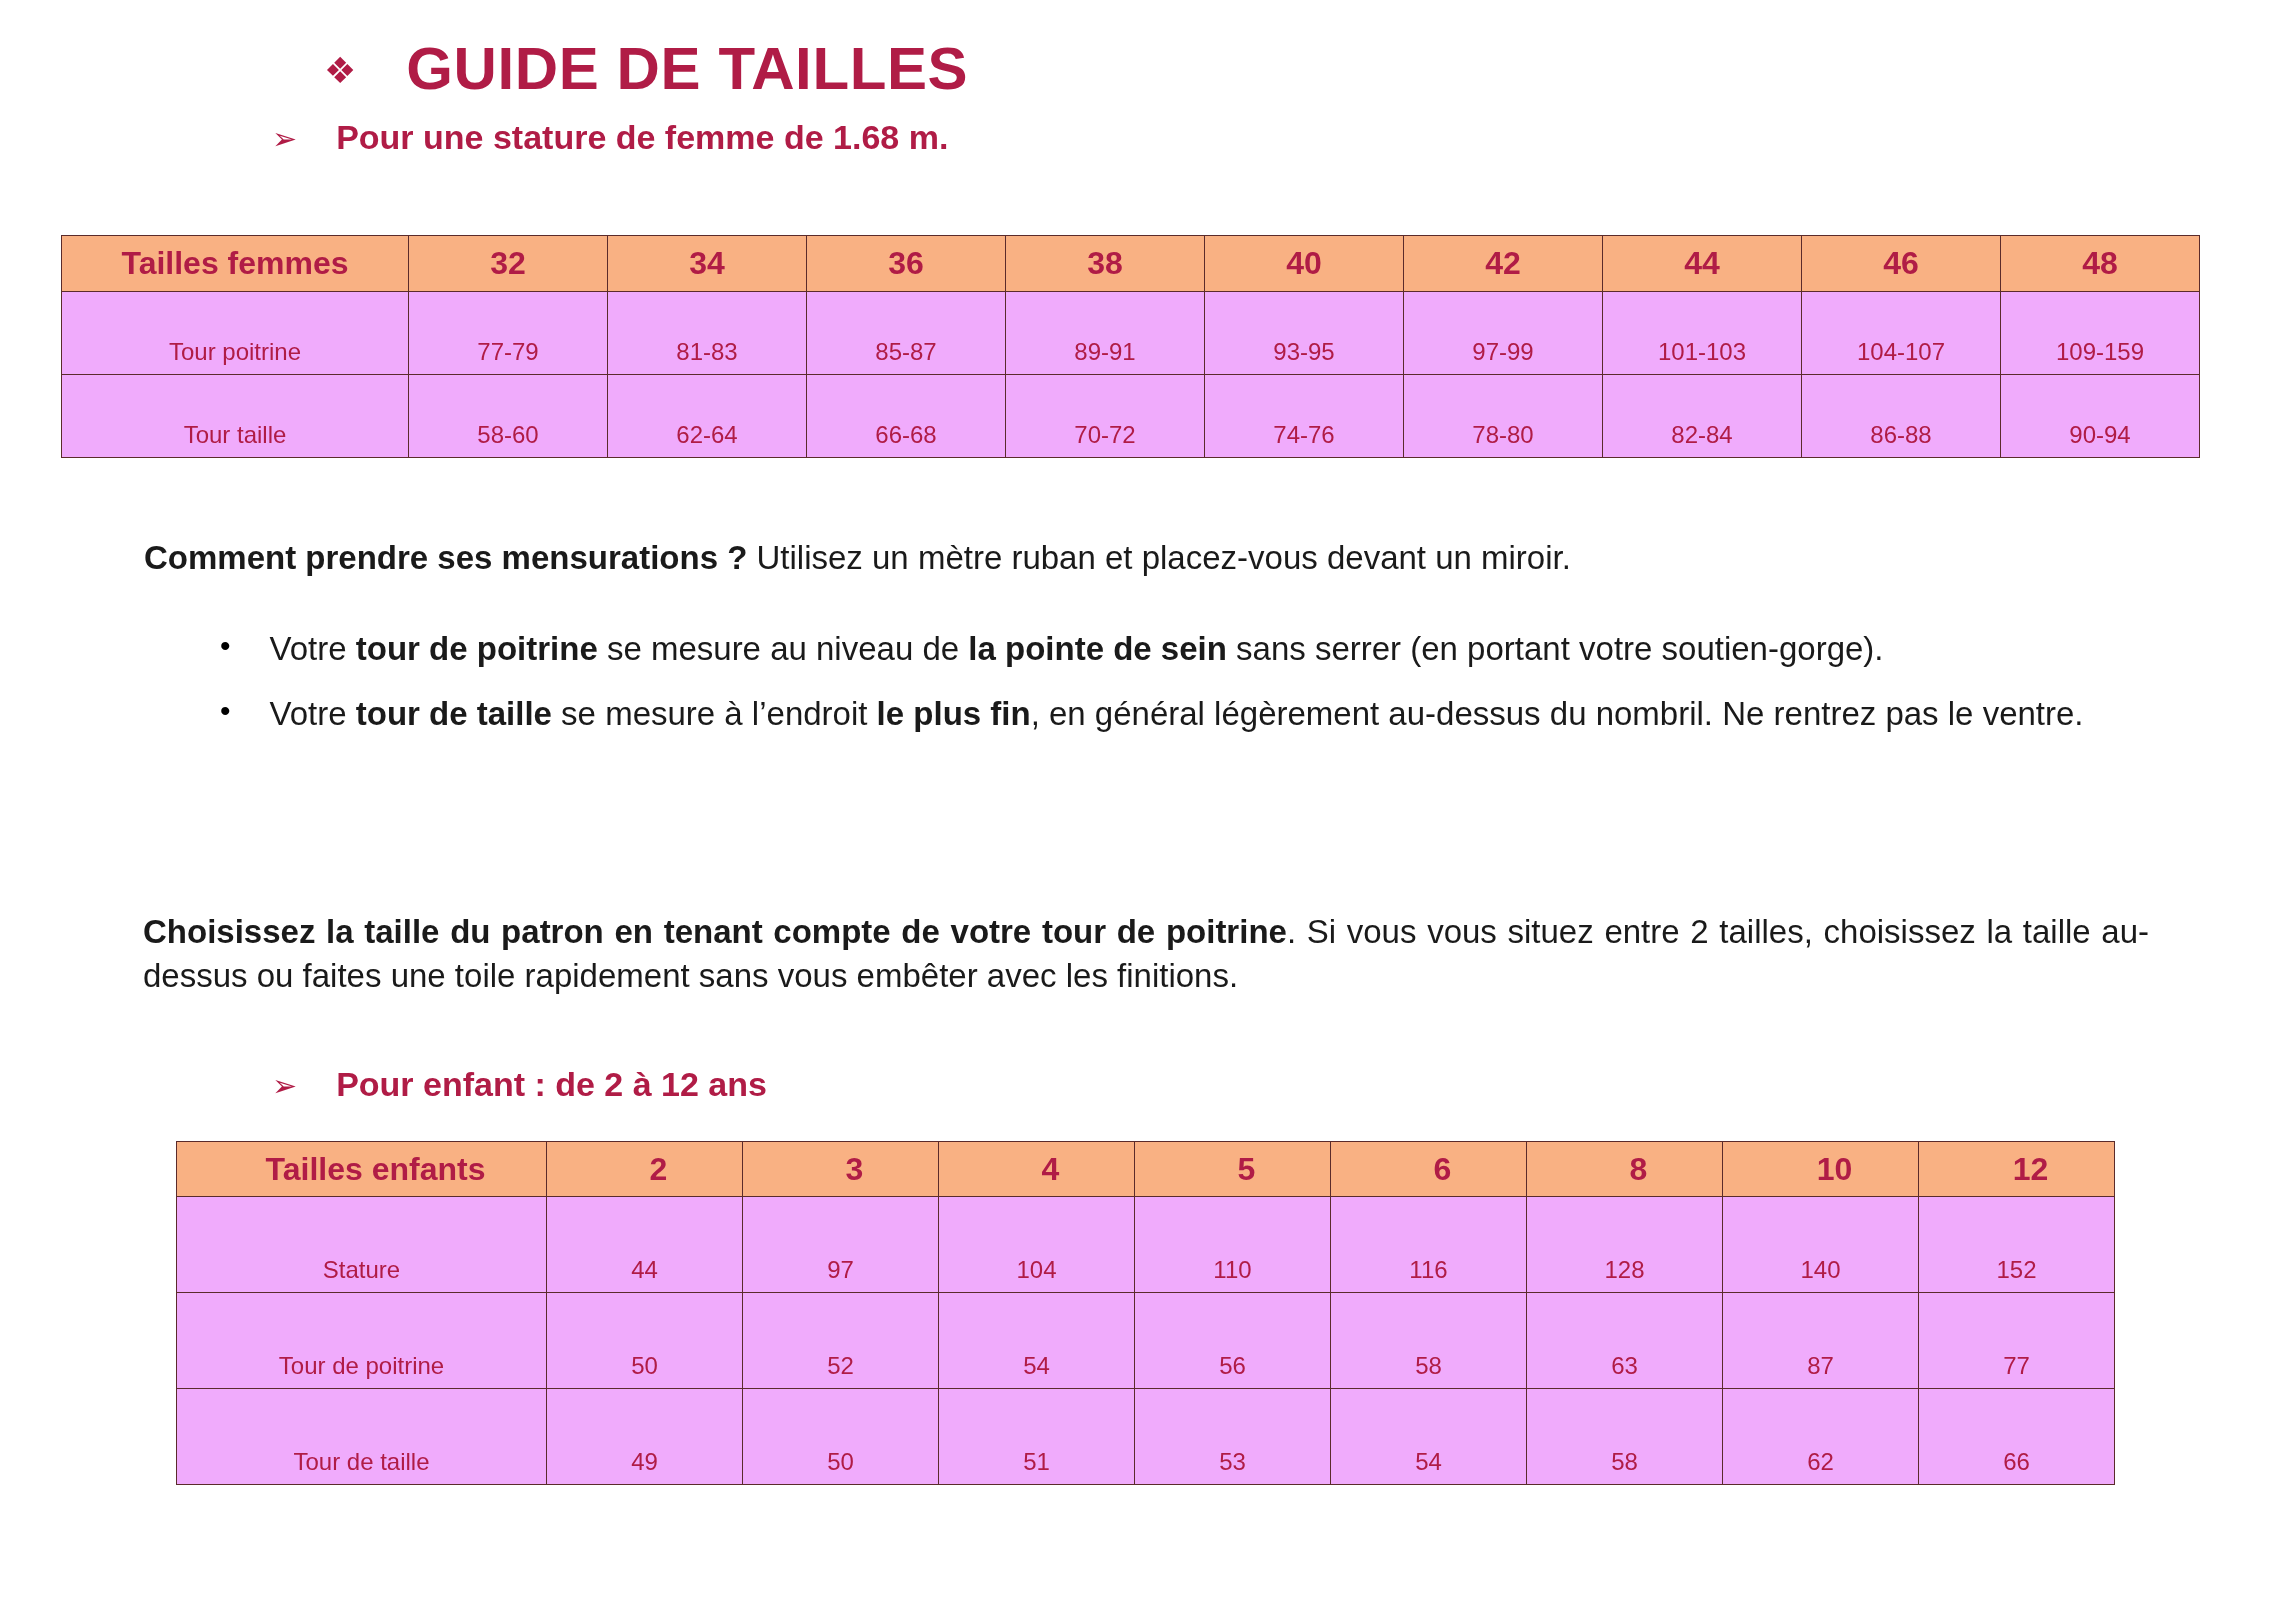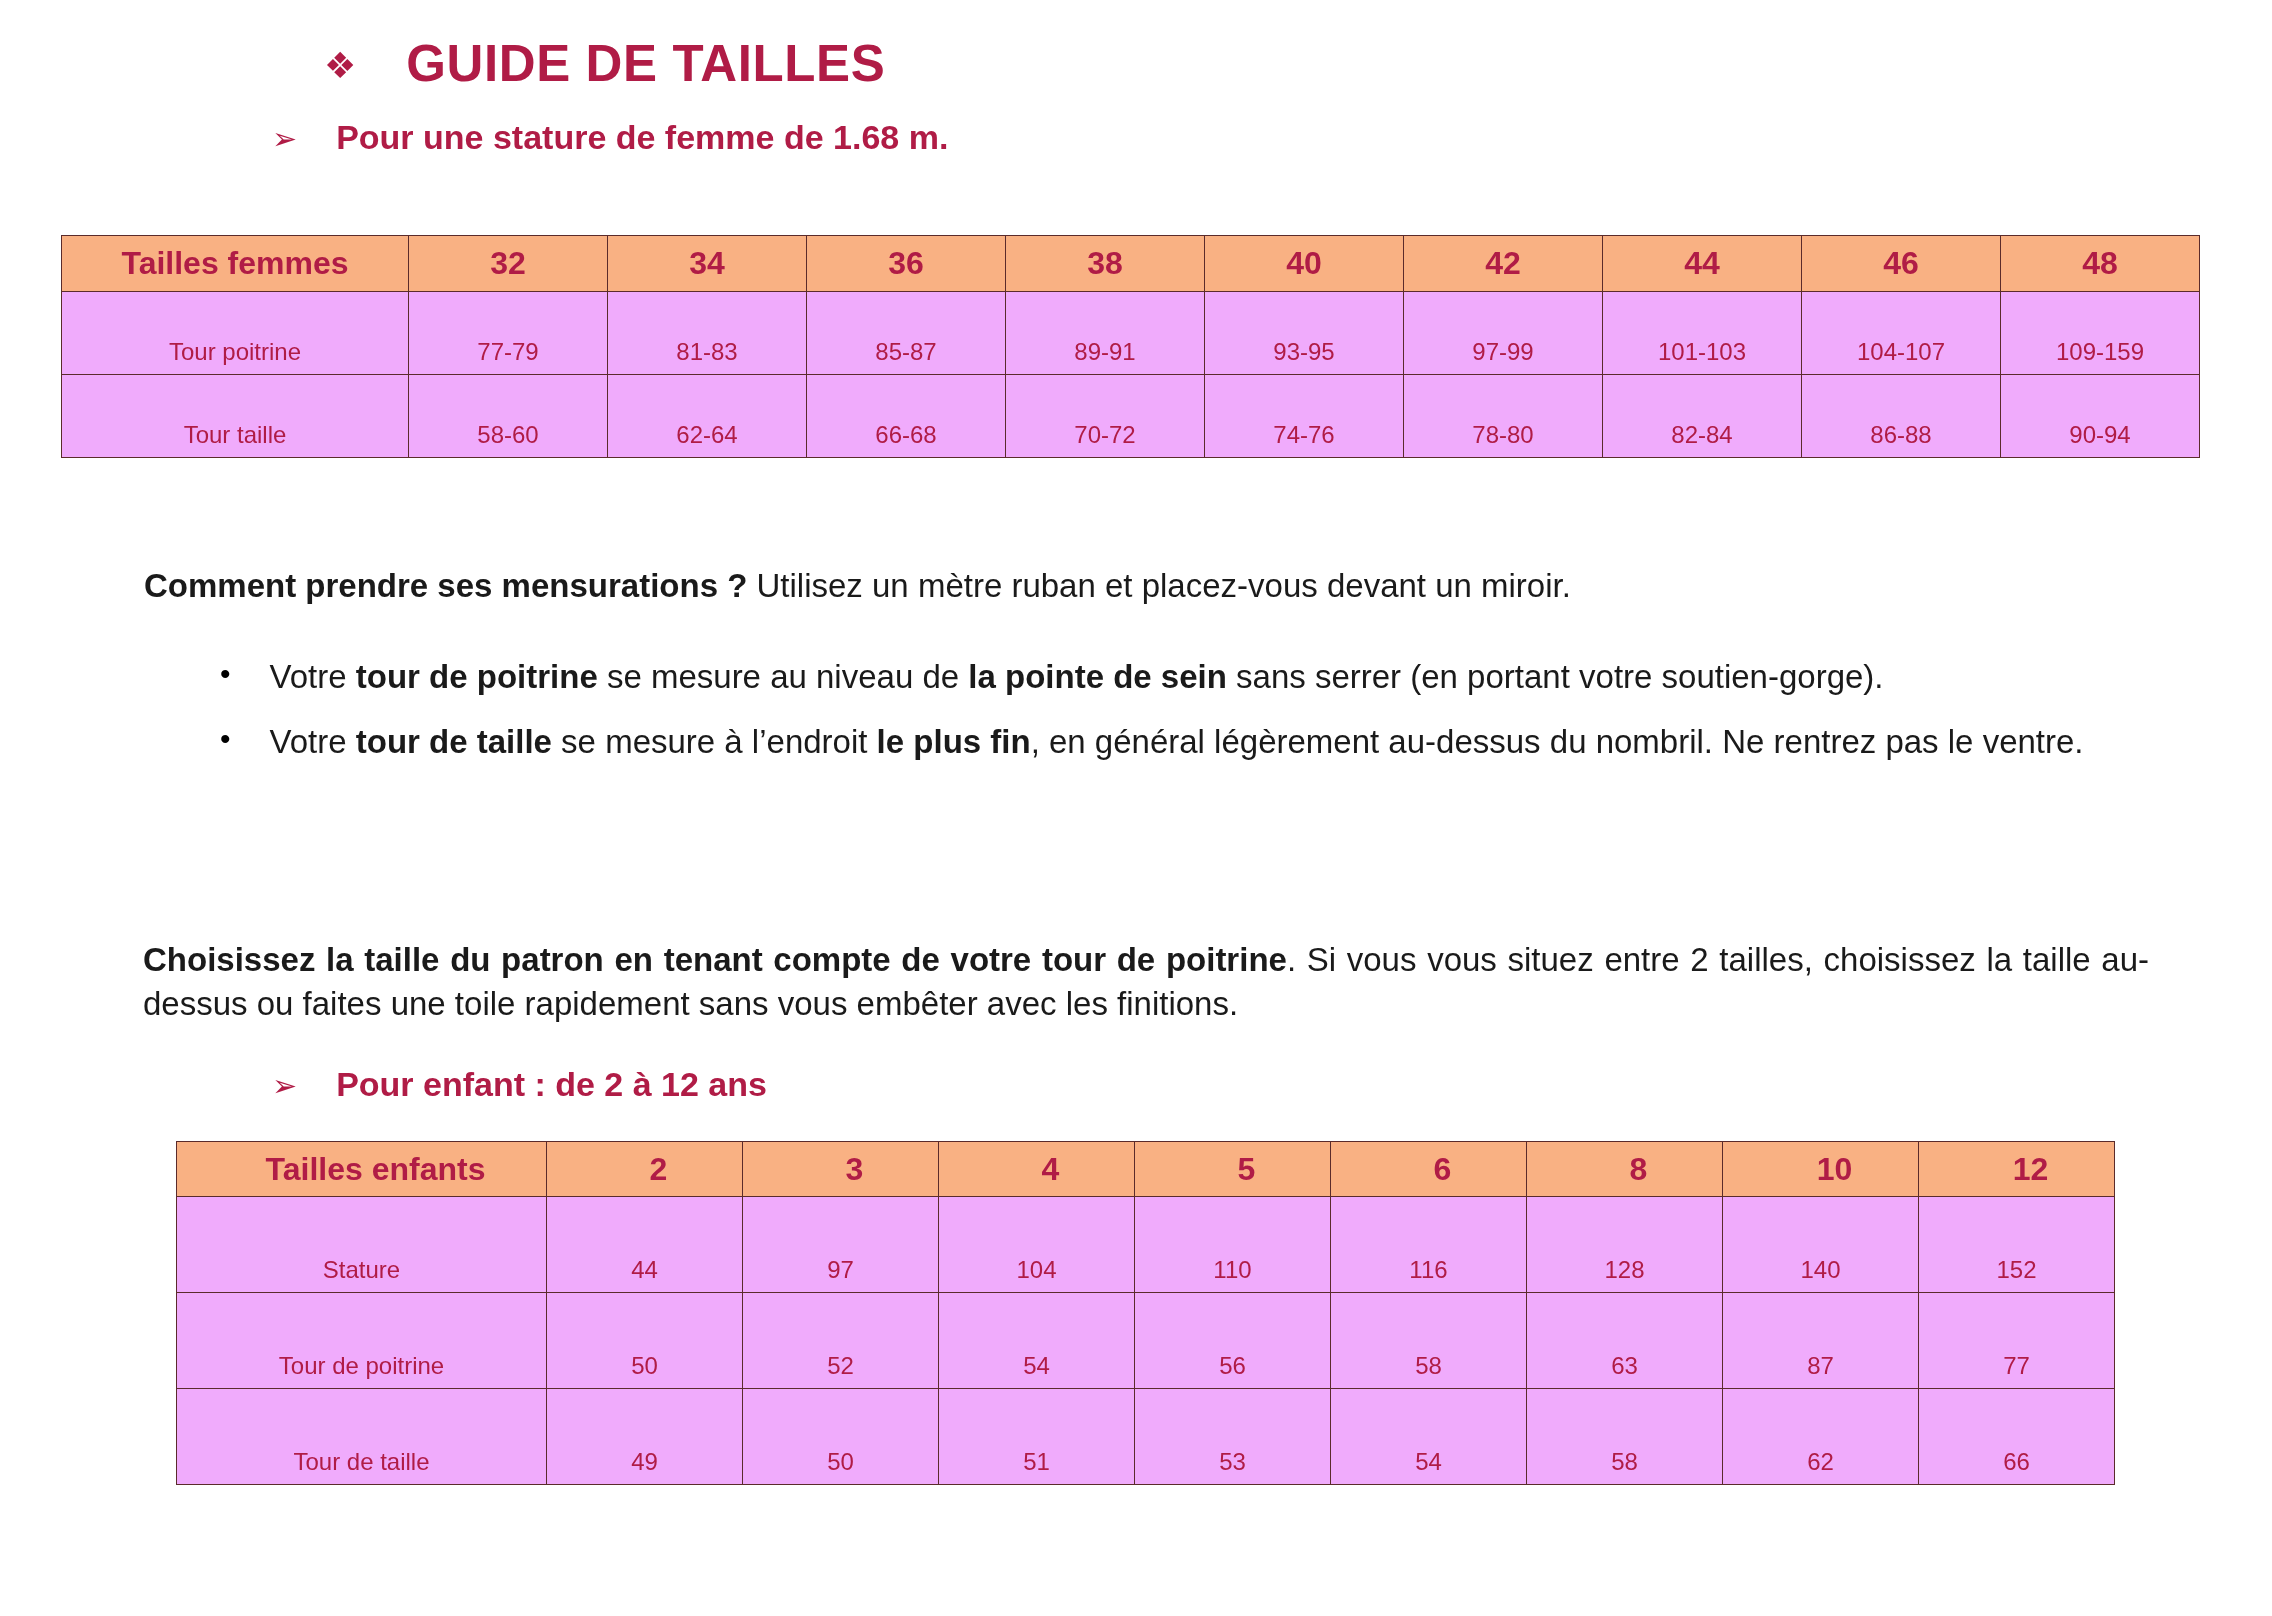--- a/index.html
+++ b/index.html
@@ -33,21 +33,21 @@
   }
   .bullet-diamond {
     color: #B01C46;
     font-size: 36px;
     line-height: 1;
     font-family: "DejaVu Sans", sans-serif;
     transform: translateY(2.3px);
   }
   .doc-title {
     color: #B01C46;
-    font-size: 51px;
+    font-size: 60px;
     font-weight: bold;
     letter-spacing: 0.6px;
     white-space: nowrap;
     text-align: right;
   }
 
   .subhead-row {
     position: absolute;
     display: flex;
     align-items: center;
@@ -118,21 +118,20 @@
   #table-kids .col-label { width: 370px; }
   #table-kids .col-v     { width: 196px; }
 
   
   .body-block {
     position: absolute;
     font-size: 33px;
     line-height: 1.34;
     color: #1a1a1a;
     text-align: justify;
-    margin-top: 28px;
   }
   #para-how {
     left: 144px;
     top: 536px;
     width: 2011px;
     text-align: left;
   }
   #bullet-list {
     left: 220px;
     top: 627px;

